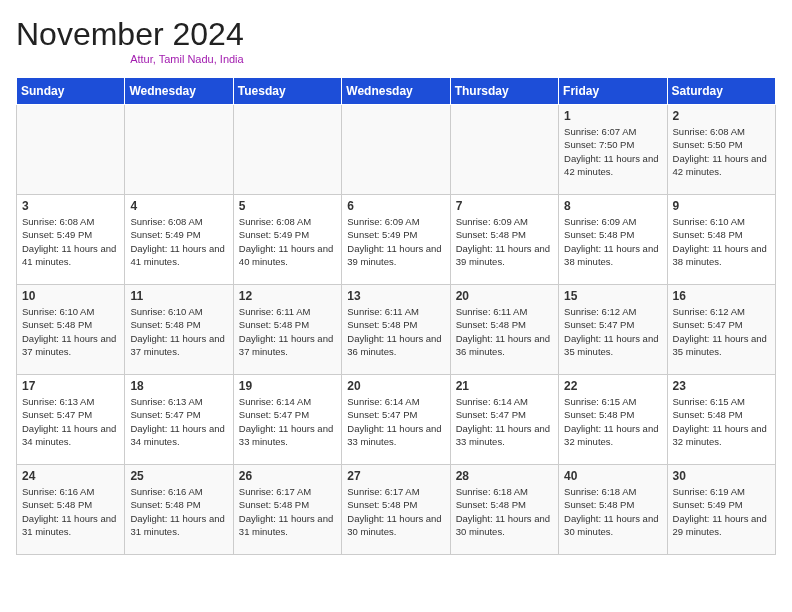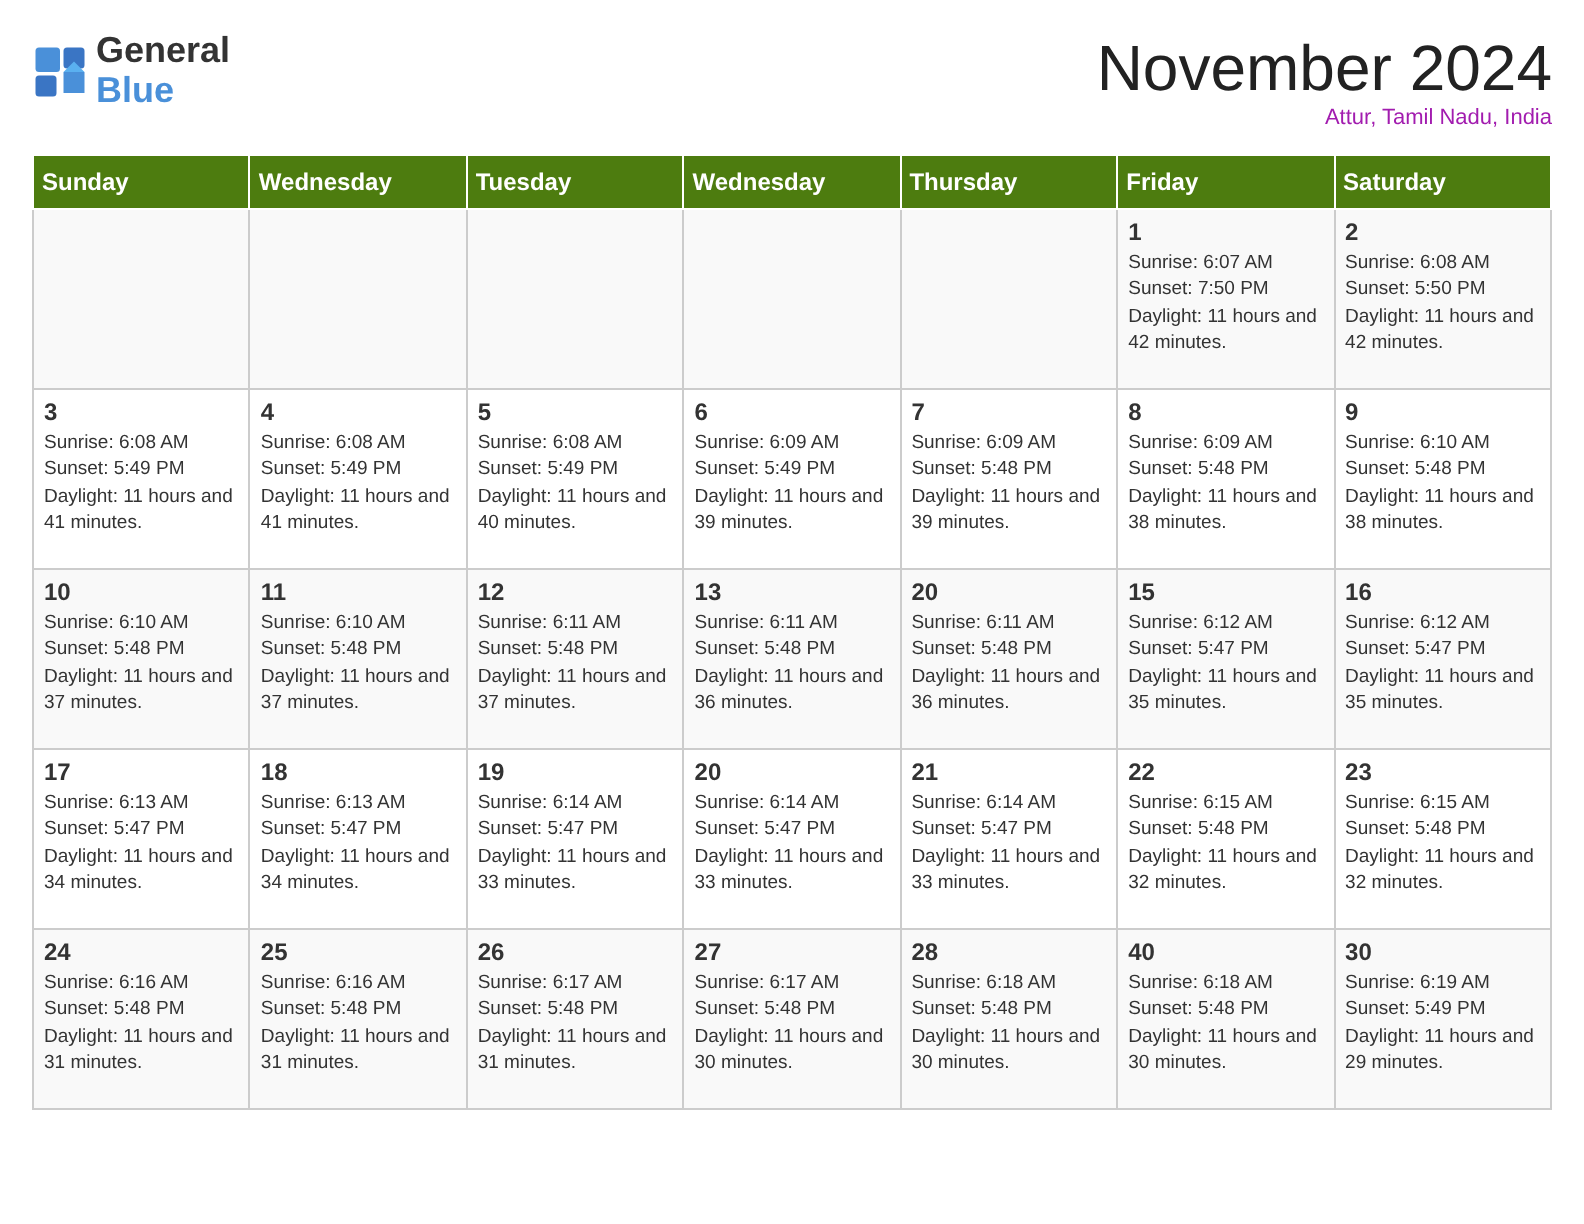--- a/index.html
+++ b/index.html
@@ -45,21 +45,21 @@
     .subtitle {
       font-size: 11px;
       color: #a21caf;
     }
     table {
       width: 100%;
       border-collapse: collapse;
       table-layout: fixed;
     }
     thead tr th {
-      background: #4d7c0f;
+      background: #1d4ed8;
       color: #fff;
       font-size: 12px;
       font-weight: bold;
       padding: 6px 4px;
       text-align: left;
       border: 1px solid #fff;
     }
     tbody tr td {
       border: 1px solid #ccc;
       vertical-align: top;
@@ -83,33 +83,20 @@
       color: #333;
     }
     .empty {
       background: #f9f9f9;
     }
   </style>
 </head>
 <body>
 
 <div class="header">
-  <div class="logo">
-    <svg class="logo-icon" viewBox="0 0 32 32">
-      <rect x="2" y="2" width="14" height="14" rx="2" fill="#4a90d9"></rect>
-      <rect x="18" y="2" width="12" height="12" rx="2" fill="#3a75c4"></rect>
-      <rect x="2" y="18" width="12" height="12" rx="2" fill="#3a75c4"></rect>
-      <polygon points="18,16 30,16 30,28 18,28" fill="#4a90d9"></polygon>
-      <polygon points="24,10 30,16 18,16" fill="#5ab0f0"></polygon>
-    </svg>
-    <div class="logo-text">
-      <div>General</div>
-      <div><span>Blue</span></div>
-    </div>
-  </div>
   <div class="title-block">
     <div class="month-title">November 2024</div>
     <div class="subtitle">Attur, Tamil Nadu, India</div>
   </div>
 </div>
 
 <table>
   <thead>
     <tr id="weekday-header">
         <th>Sunday</th>

